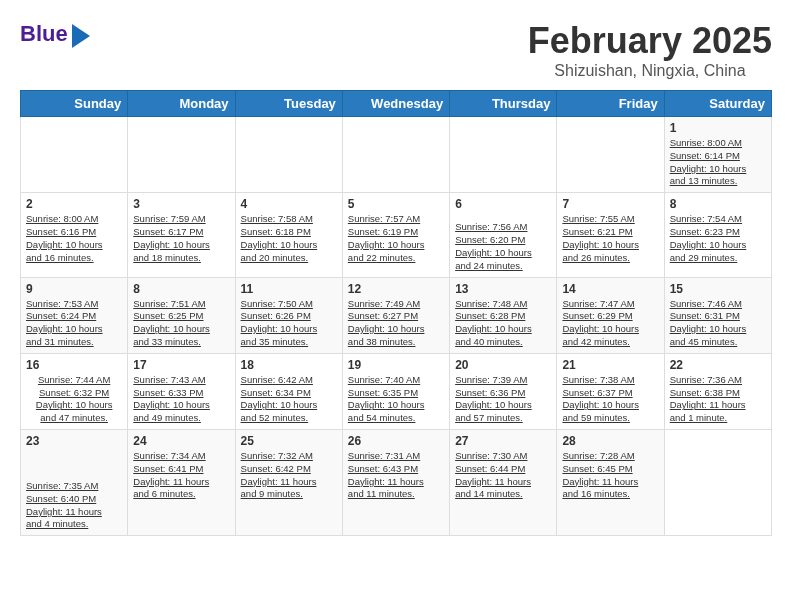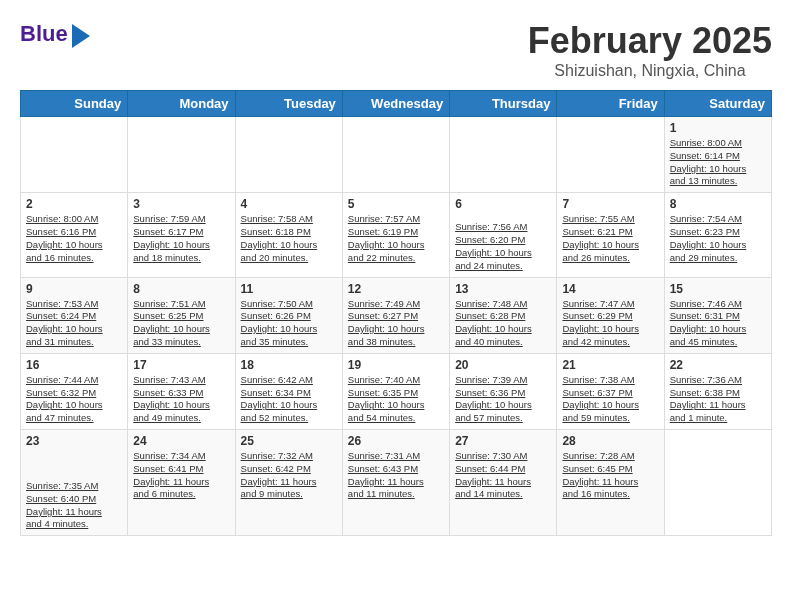--- a/index.html
+++ b/index.html
@@ -240,21 +240,21 @@
           <span class="day-num">15</span>
           <div class="day-info" style="white-space: pre-line;">Sunrise: 7:46 AM
 Sunset: 6:31 PM
 Daylight: 10 hours
 and 45 minutes.</div>
         </td>
       </tr>
       <tr>
         <td>
           <span class="day-num">16</span>
-          <div class="day-info" style="white-space: pre-line;">Sunrise: 7:44 AM
+          <div class="day-info" style="white-space: pre-line; text-align: center;">Sunrise: 7:44 AM
 Sunset: 6:32 PM
 Daylight: 10 hours
 and 47 minutes.</div>
         </td>
         <td>
           <span class="day-num">17</span>
           <div class="day-info" style="white-space: pre-line;">Sunrise: 7:43 AM
 Sunset: 6:33 PM
 Daylight: 10 hours
 and 49 minutes.</div>

